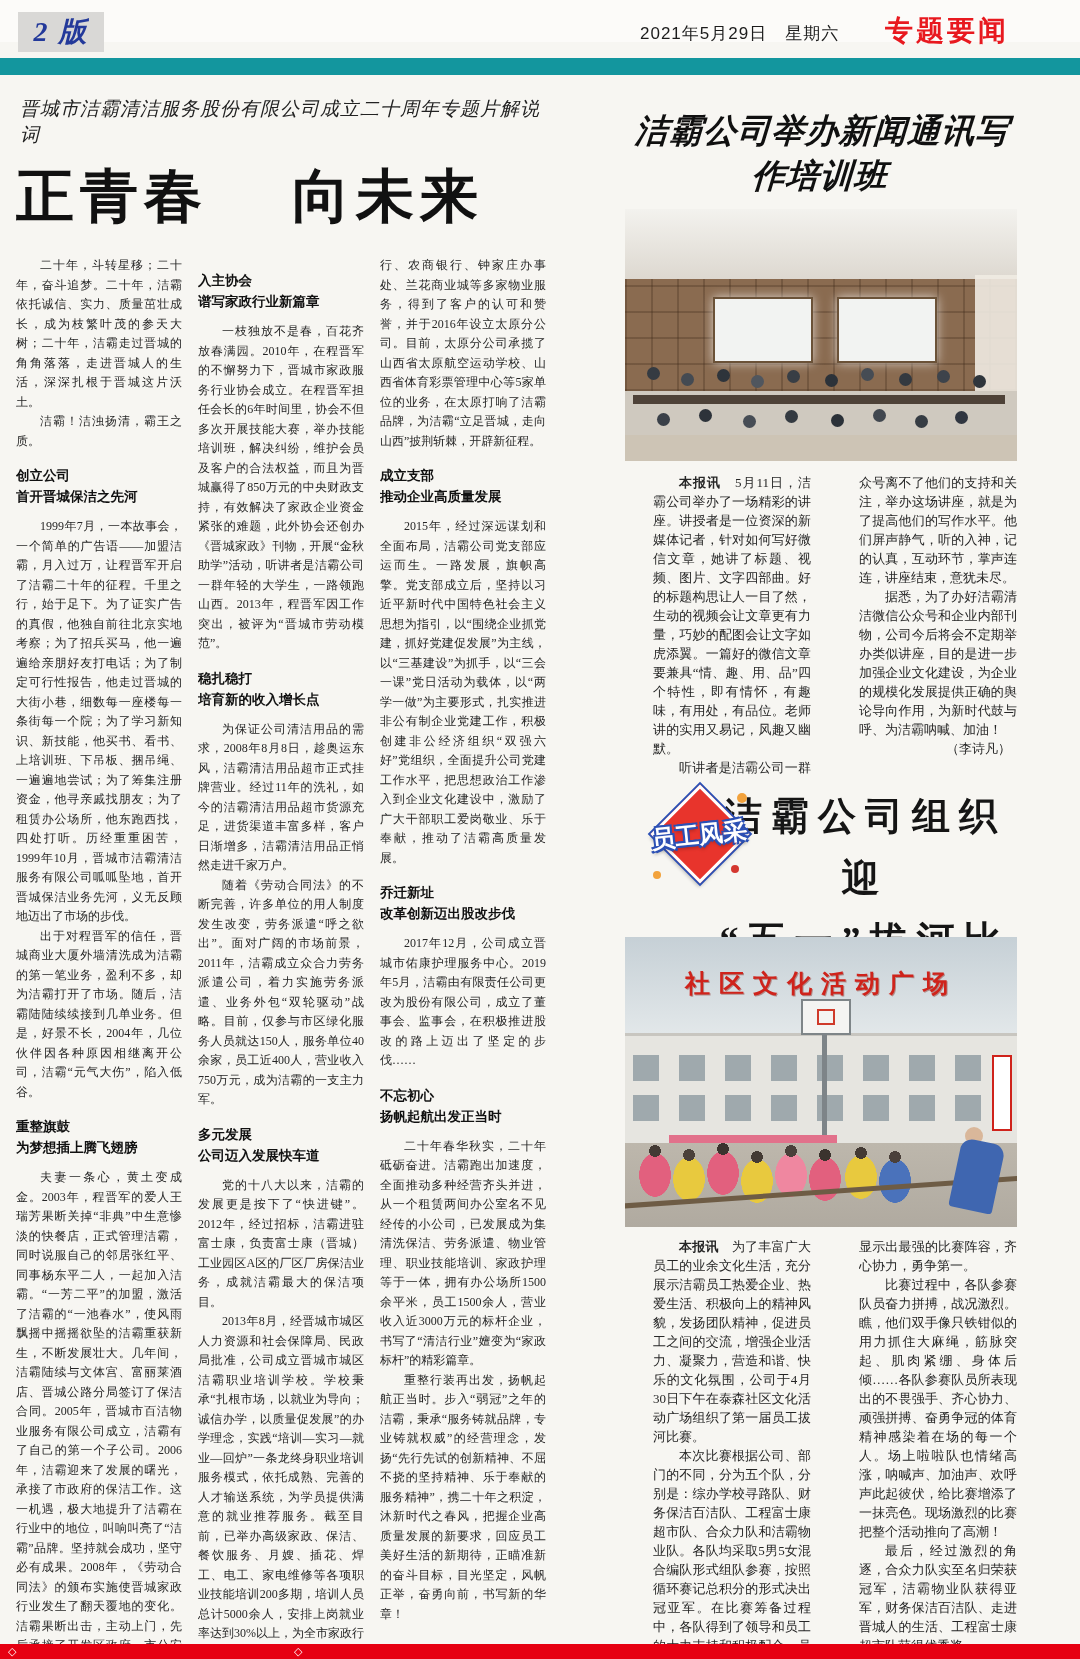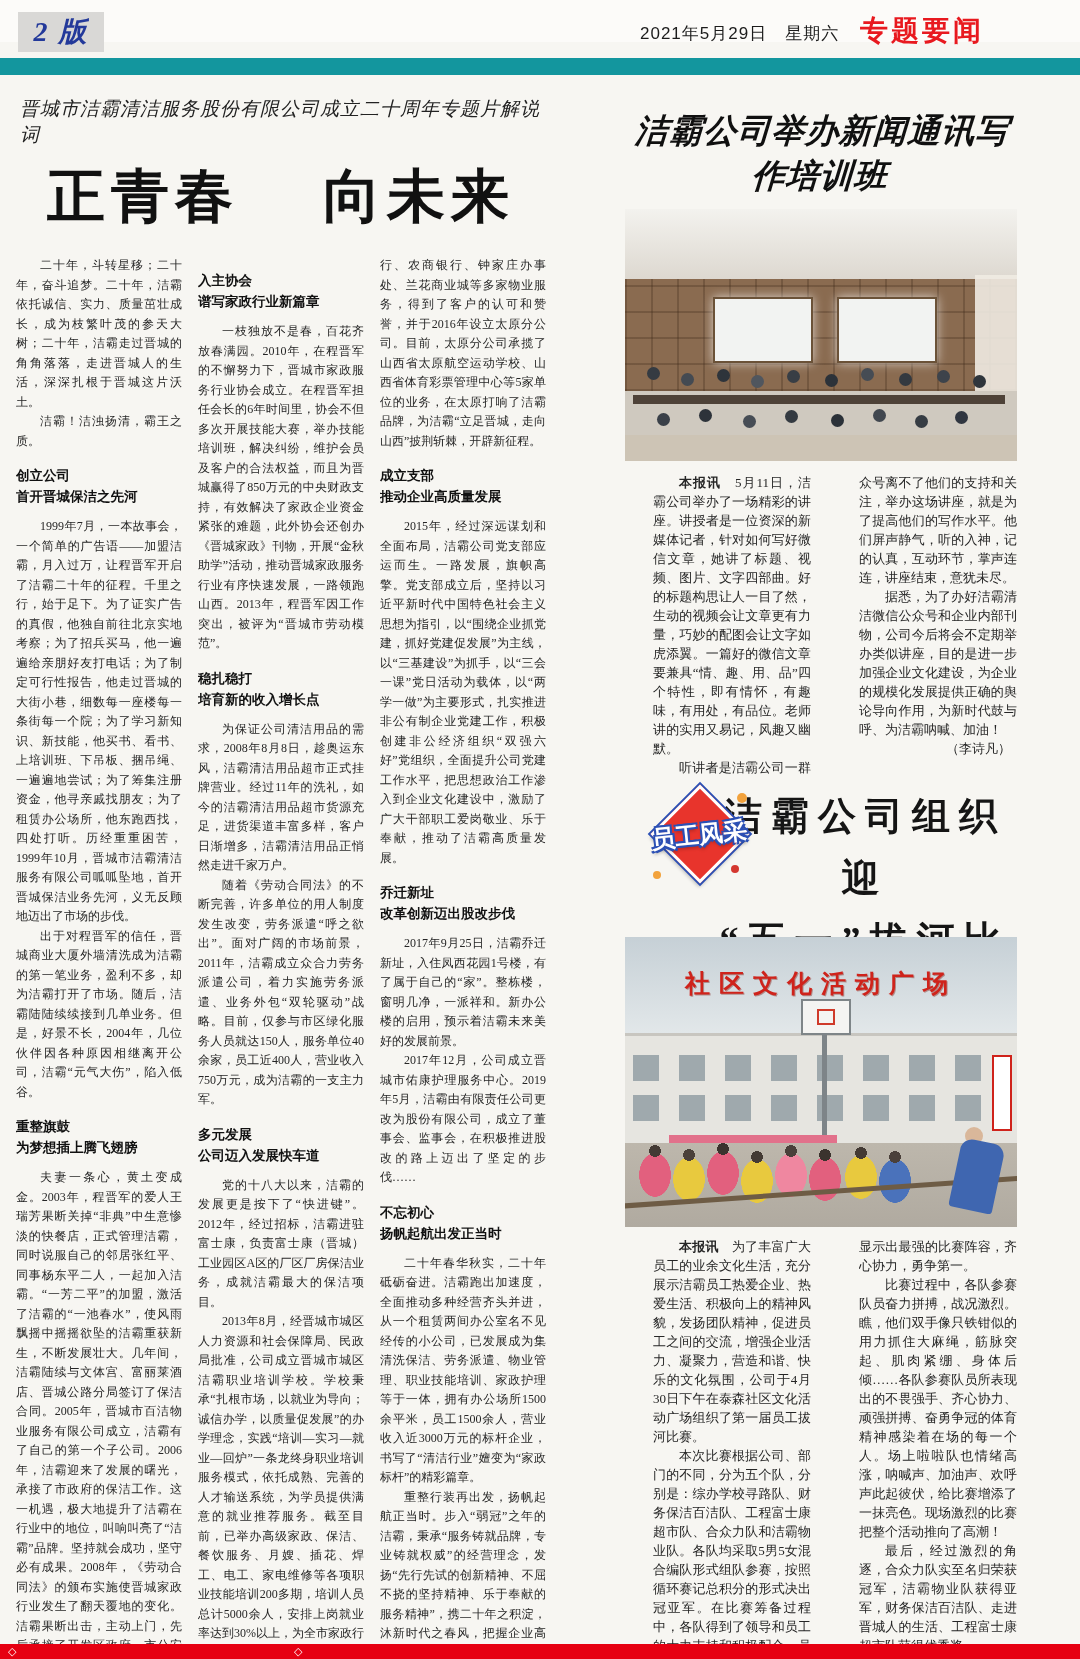--- a/index.html
+++ b/index.html
@@ -6,28 +6,28 @@
   body{width:1080px;height:1659px;background:#eceae6;font-family:"Liberation Serif",serif;}
   .page{position:relative;width:1080px;height:1659px;background:#f7f6f2;overflow:hidden;color:#262626;}
 
   
   .hdr{position:absolute;left:0;top:0;width:1080px;height:42px;background:#fcfbf9;}
   .page-badge{position:absolute;left:18px;top:12px;width:86px;height:40px;background:#d9d8d6;
     color:#23399a;font-family:"Liberation Serif",serif;font-weight:bold;font-style:italic;
     font-size:28px;line-height:40px;text-align:center;letter-spacing:2px;}
   .issue-date{position:absolute;left:640px;top:22px;font-size:17px;letter-spacing:1px;color:#1c1c1c;
     font-family:"Liberation Sans",sans-serif;}
-  .section-label{position:absolute;right:96px;top:12px;color:#e8191f;font-weight:900;font-size:28px;
+  .section-label{position:absolute;right:71px;top:12px;color:#e8191f;font-weight:900;font-size:28px;
     letter-spacing:3px;font-family:"Liberation Sans",sans-serif;text-align:right;}
   .teal-bar{position:absolute;left:0;top:58px;width:1080px;height:17px;background:#13969e;}
 
   
   .left{position:absolute;left:16px;top:92px;width:530px;}
   .kicker{font-size:19px;letter-spacing:1px;font-style:italic;color:#222;margin:4px 0 2px 4px;}
-  .main-title{display:flex;justify-content:center;gap:84px;margin:10px 0 0 0;
+  .main-title{display:flex;gap:84px;margin:10px 0 0 0;
     font-family:"Liberation Sans",sans-serif;font-weight:900;font-size:58px;color:#111;letter-spacing:6px;}
   .cols{display:flex;gap:16px;margin-top:20px;}
   .cols .col{width:166px;height:1412px;overflow:hidden;font-size:12px;line-height:19.5px;text-align:justify;}
 
   
   .blk{margin:0;}
   .blk.p{text-indent:2em;}
   .blk.cont{text-indent:0;}
   .blk.lead{text-indent:2em;}
   .blk.lead b{font-family:"Liberation Sans",sans-serif;font-weight:bold;}
@@ -154,38 +154,37 @@
 首开晋城保洁之先河</div>
           <div class="blk p">1999年7月，一本故事会，一个简单的广告语——加盟洁霸，月入过万，让程晋军开启了洁霸二十年的征程。千里之行，始于足下。为了证实广告的真假，他独自前往北京实地考察；为了招兵买马，他一遍遍给亲朋好友打电话；为了制定可行性报告，他走过晋城的大街小巷，细数每一座楼每一条街每一个院；为了学习新知识、新技能，他买书、看书、上培训班、下吊板、捆吊绳、一遍遍地尝试；为了筹集注册资金，他寻亲戚找朋友；为了租赁办公场所，他东跑西找，四处打听。历经重重困苦，1999年10月，晋城市洁霸清洁服务有限公司呱呱坠地，首开晋城保洁业务先河，义无反顾地迈出了市场的步伐。</div>
           <div class="blk p">出于对程晋军的信任，晋城商业大厦外墙清洗成为洁霸的第一笔业务，盈利不多，却为洁霸打开了市场。随后，洁霸陆陆续续接到几单业务。但是，好景不长，2004年，几位伙伴因各种原因相继离开公司，洁霸“元气大伤”，陷入低谷。</div>
           <div class="blk h">重整旗鼓
 为梦想插上腾飞翅膀</div>
           <div class="blk p">夫妻一条心，黄土变成金。2003年，程晋军的爱人王瑞芳果断关掉“非典”中生意惨淡的快餐店，正式管理洁霸，同时说服自己的邻居张红平、同事杨东平二人，一起加入洁霸。“一芳二平”的加盟，激活了洁霸的“一池春水”，使风雨飘摇中摇摇欲坠的洁霸重获新生，不断发展壮大。几年间，洁霸陆续与文体宫、富丽莱酒店、晋城公路分局签订了保洁合同。2005年，晋城市百洁物业服务有限公司成立，洁霸有了自己的第一个子公司。2006年，洁霸迎来了发展的曙光，承接了市政府的保洁工作。这一机遇，极大地提升了洁霸在行业中的地位，叫响叫亮了“洁霸”品牌。坚持就会成功，坚守必有成果。2008年，《劳动合同法》的颁布实施使晋城家政行业发生了翻天覆地的变化。洁霸果断出击，主动上门，先后承接了开发区政府、市公安局、城区公安局、泽州县公安局、市税务局、市检察院、市职业技术学院等单位的保洁工作，公司业务量和营业收入得到了大幅提升。</div>
         </div>
       <div class="col">
           <div class="blk h">入主协会
 谱写家政行业新篇章</div>
-          <div class="blk p">一枝独放不是春，百花齐放春满园。2010年，在程晋军的不懈努力下，晋城市家政服务行业协会成立。在程晋军担任会长的6年时间里，协会不但多次开展技能大赛，举办技能培训班，解决纠纷，维护会员及客户的合法权益，而且为晋城赢得了850万元的中央财政支持，有效解决了家政企业资金紧张的难题，此外协会还创办《晋城家政》刊物，开展“金秋助学”活动，推动晋城家政服务行业有序快速发展，一路领跑山西。2013年，程晋军因工作突出，被评为“晋城市劳动模范”。</div>
+          <div class="blk p">一枝独放不是春，百花齐放春满园。2010年，在程晋军的不懈努力下，晋城市家政服务行业协会成立。在程晋军担任会长的6年时间里，协会不但多次开展技能大赛，举办技能培训班，解决纠纷，维护会员及客户的合法权益，而且为晋城赢得了850万元的中央财政支持，有效解决了家政企业资金紧张的难题，此外协会还创办《晋城家政》刊物，开展“金秋助学”活动，听讲者是洁霸公司一群年轻的大学生，一路领跑山西。2013年，程晋军因工作突出，被评为“晋城市劳动模范”。</div>
           <div class="blk h">稳扎稳打
 培育新的收入增长点</div>
           <div class="blk p">为保证公司清洁用品的需求，2008年8月8日，趁奥运东风，洁霸清洁用品超市正式挂牌营业。经过11年的洗礼，如今的洁霸清洁用品超市货源充足，进货渠道丰富多样，客户日渐增多，洁霸清洁用品正悄然走进千家万户。</div>
           <div class="blk p">随着《劳动合同法》的不断完善，许多单位的用人制度发生改变，劳务派遣“呼之欲出”。面对广阔的市场前景，2011年，洁霸成立众合力劳务派遣公司，着力实施劳务派遣、业务外包“双轮驱动”战略。目前，仅参与市区绿化服务人员就达150人，服务单位40余家，员工近400人，营业收入750万元，成为洁霸的一支主力军。</div>
           <div class="blk h">多元发展
 公司迈入发展快车道</div>
           <div class="blk p">党的十八大以来，洁霸的发展更是按下了“快进键”。2012年，经过招标，洁霸进驻富士康，负责富士康（晋城）工业园区A区的厂区厂房保洁业务，成就洁霸最大的保洁项目。</div>
           <div class="blk p">2013年8月，经晋城市城区人力资源和社会保障局、民政局批准，公司成立晋城市城区洁霸职业培训学校。学校秉承“扎根市场，以就业为导向；诚信办学，以质量促发展”的办学理念，实践“培训—实习—就业—回炉”一条龙终身职业培训服务模式，依托成熟、完善的人才输送系统，为学员提供满意的就业推荐服务。截至目前，已举办高级家政、保洁、餐饮服务、月嫂、插花、焊工、电工、家电维修等各项职业技能培训200多期，培训人员总计5000余人，安排上岗就业率达到30%以上，为全市家政行业发展作出了突出贡献。</div>
         </div>
       <div class="col">
           <div class="blk cont">行、农商银行、钟家庄办事处、兰花商业城等多家物业服务，得到了客户的认可和赞誉，并于2016年设立太原分公司。目前，太原分公司承揽了山西省太原航空运动学校、山西省体育彩票管理中心等5家单位的业务，在太原打响了洁霸品牌，为洁霸“立足晋城，走向山西”披荆斩棘，开辟新征程。</div>
           <div class="blk h">成立支部
 推动企业高质量发展</div>
           <div class="blk p">2015年，经过深远谋划和全面布局，洁霸公司党支部应运而生。一路发展，旗帜高擎。党支部成立后，坚持以习近平新时代中国特色社会主义思想为指引，以“围绕企业抓党建，抓好党建促发展”为主线，以“三基建设”为抓手，以“三会一课”党日活动为载体，以“两学一做”为主要形式，扎实推进非公有制企业党建工作，积极创建非公经济组织“双强六好”党组织，全面提升公司党建工作水平，把思想政治工作渗入到企业文化建设中，激励了广大干部职工爱岗敬业、乐于奉献，推动了洁霸高质量发展。</div>
           <div class="blk h">乔迁新址
 改革创新迈出股改步伐</div>
-          <div class="blk p">2017年9月25日，洁霸乔迁新址，入住凤西花园1号楼，有了属于自己的“家”。整栋楼，窗明几净，一派祥和。新办公楼的启用，预示着洁霸未来美好的发展前景。</div>
           <div class="blk p">2017年12月，公司成立晋城市佑康护理服务中心。2019年5月，洁霸由有限责任公司更改为股份有限公司，成立了董事会、监事会，在积极推进股改的路上迈出了坚定的步伐……</div>
           <div class="blk h">不忘初心
 扬帆起航出发正当时</div>
           <div class="blk p">二十年春华秋实，二十年砥砺奋进。洁霸跑出加速度，全面推动多种经营齐头并进，从一个租赁两间办公室名不见经传的小公司，已发展成为集清洗保洁、劳务派遣、物业管理、职业技能培训、家政护理等于一体，拥有办公场所1500余平米，员工1500余人，营业收入近3000万元的标杆企业，书写了“清洁行业”嬗变为“家政标杆”的精彩篇章。</div>
           <div class="blk p">重整行装再出发，扬帆起航正当时。步入“弱冠”之年的洁霸，秉承“服务铸就品牌，专业铸就权威”的经营理念，发扬“先行先试的创新精神、不屈不挠的坚持精神、乐于奉献的服务精神”，携二十年之积淀，沐新时代之春风，把握企业高质量发展的新要求，回应员工美好生活的新期待，正瞄准新的奋斗目标，目光坚定，风帆正举，奋勇向前，书写新的华章！</div>
         </div>
     </div>
   </section>
 
   <section class="right">

